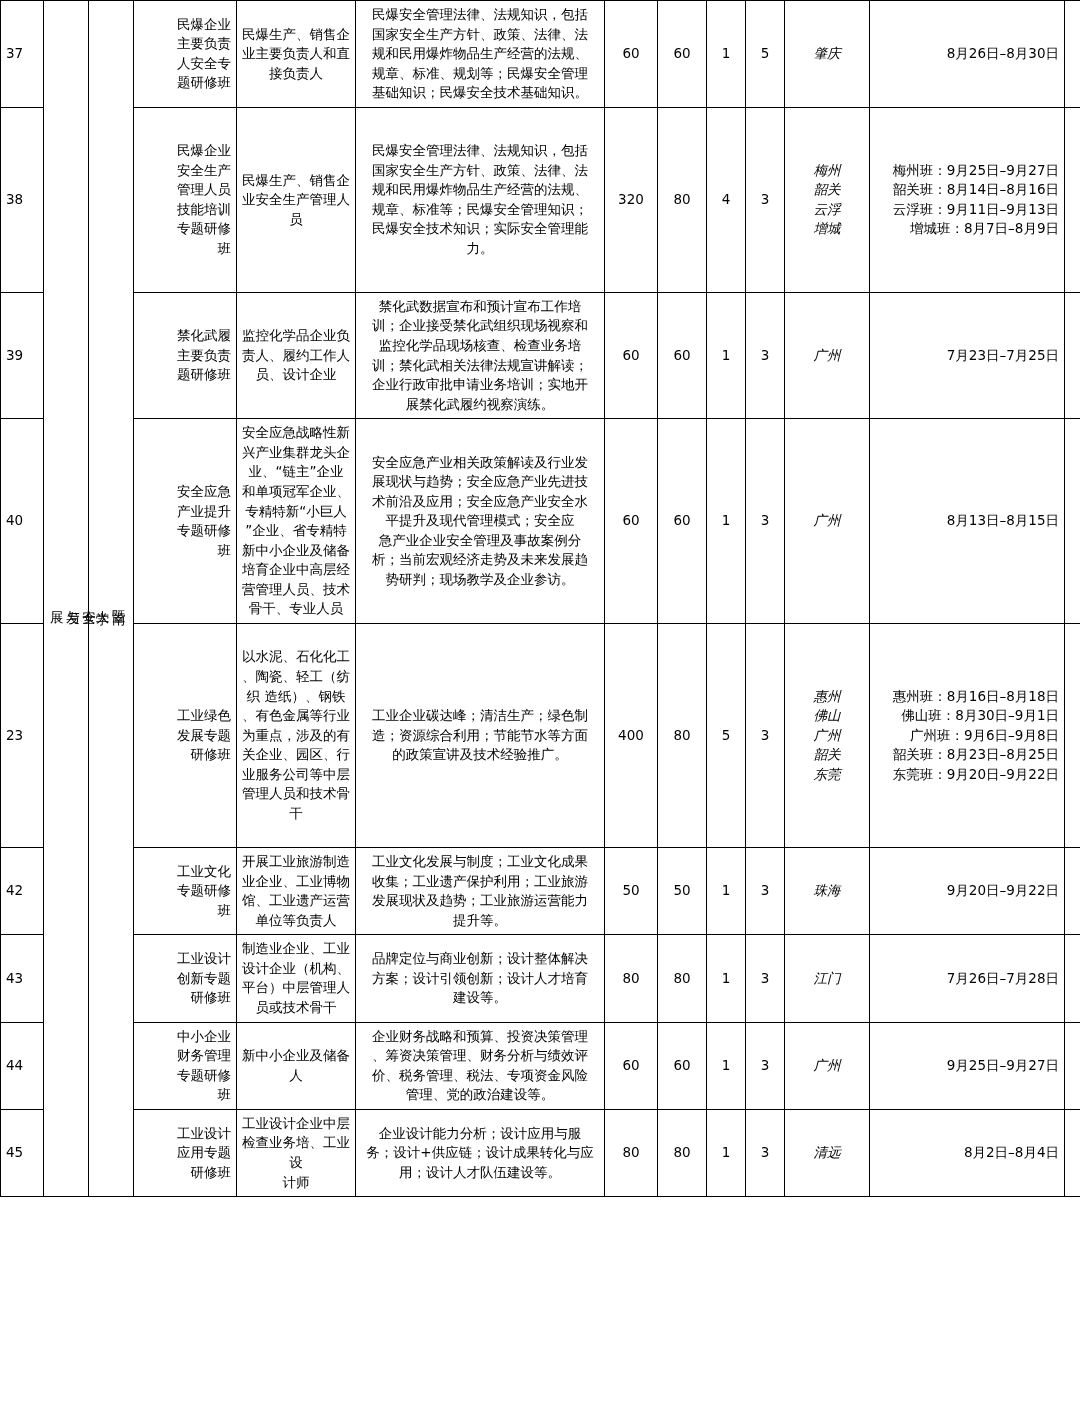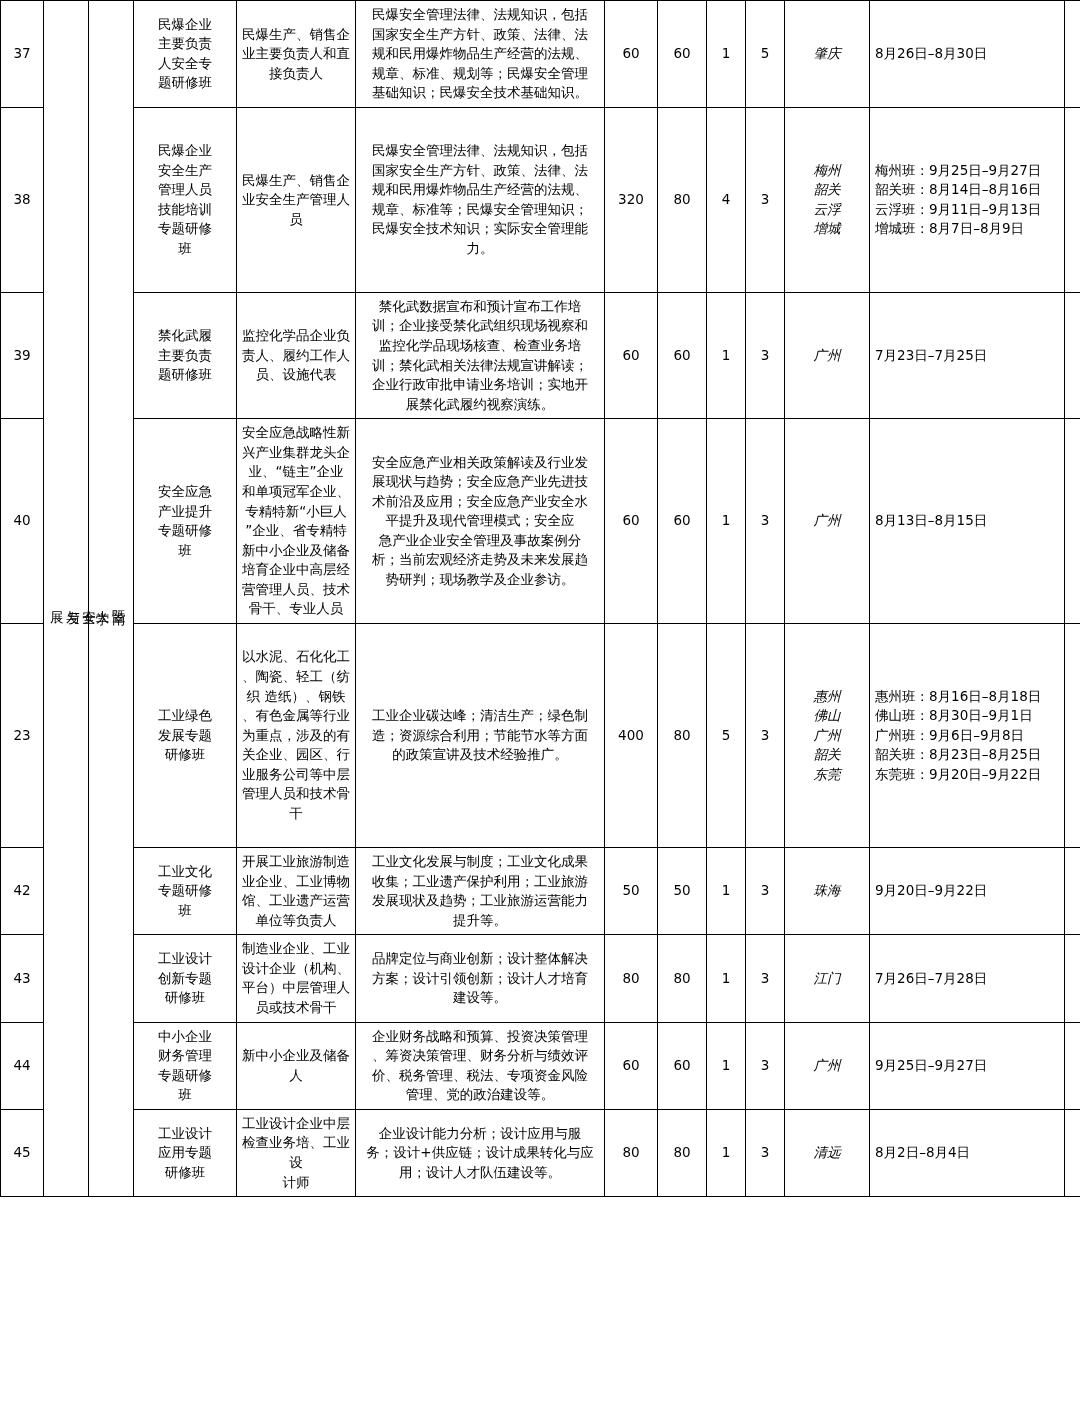--- a/index.html
+++ b/index.html
@@ -20,35 +20,34 @@
   table.sheet td {
     border: 1px solid #000;
     vertical-align: middle;
     padding: 4px 5px;
     font-size: 13.5px;
     line-height: 1.45;
     word-break: break-all;
   }
   td.c-no {
     width: 32px;
-    text-align: center;
   }
   td.c-cat {
     width: 34px;
     text-align: center;
     letter-spacing: 1px;
   }
   td.c-org {
     width: 34px;
     text-align: center;
     letter-spacing: 1px;
   }
   td.c-name {
     width: 92px;
-    text-align: center;
+    text-align: right;
   }
   td.c-target {
     width: 108px;
     text-align: center;
   }
   td.c-content {
     width: 238px;
     text-align: center;
   }
   td.c-total {
@@ -67,21 +66,21 @@
     width: 28px;
     text-align: center;
   }
   td.c-place {
     width: 74px;
     text-align: center;
     font-style: italic;
   }
   td.c-date {
     width: 184px;
-    text-align: left;
+    text-align: right;
   }
   td.c-contact {
     width: 148px;
     text-align: center;
   }
   .multi-line {
     white-space: pre-line;
   }
   .vert-label {
     writing-mode: vertical-rl;
@@ -168,21 +167,21 @@
 增城班：高秀梓，
 85221545</td>
     </tr>
     <tr>
       <td class="c-no">39</td>
       <td class="c-name multi-line">禁化武履
 主要负责
 题研修班</td>
       <td class="c-target multi-line">监控化学品企业负
 责人、履约工作人
-员、设施代表</td>
+员、设计企业</td>
       <td class="c-content multi-line">禁化武数据宣布和预计宣布工作培
 训；企业接受禁化武组织现场视察和
 监控化学品现场核查、检查业务培
 训；禁化武相关法律法规宣讲解读；
 企业行政审批申请业务培训；实地开
 展禁化武履约视察演练。</td>
       <td class="c-total">60</td>
       <td class="c-per">60</td>
       <td class="c-sessions">1</td>
       <td class="c-days">3</td>

